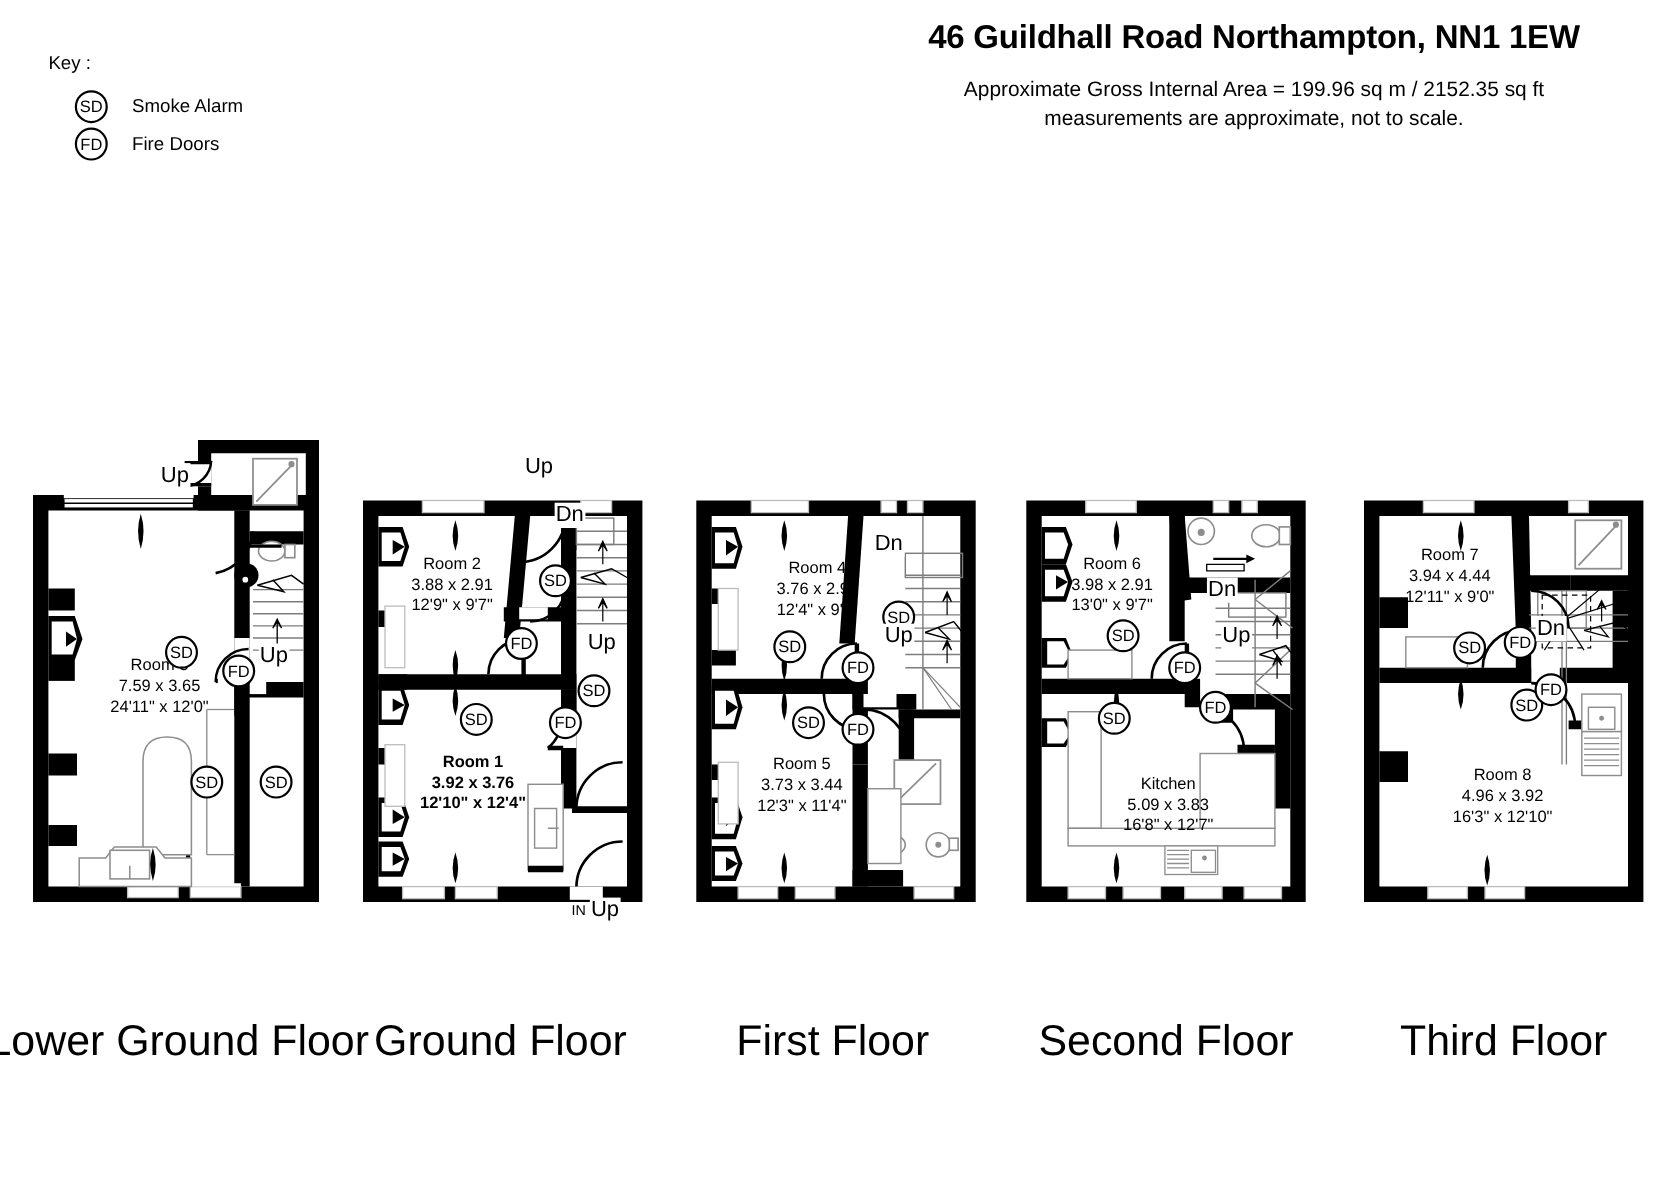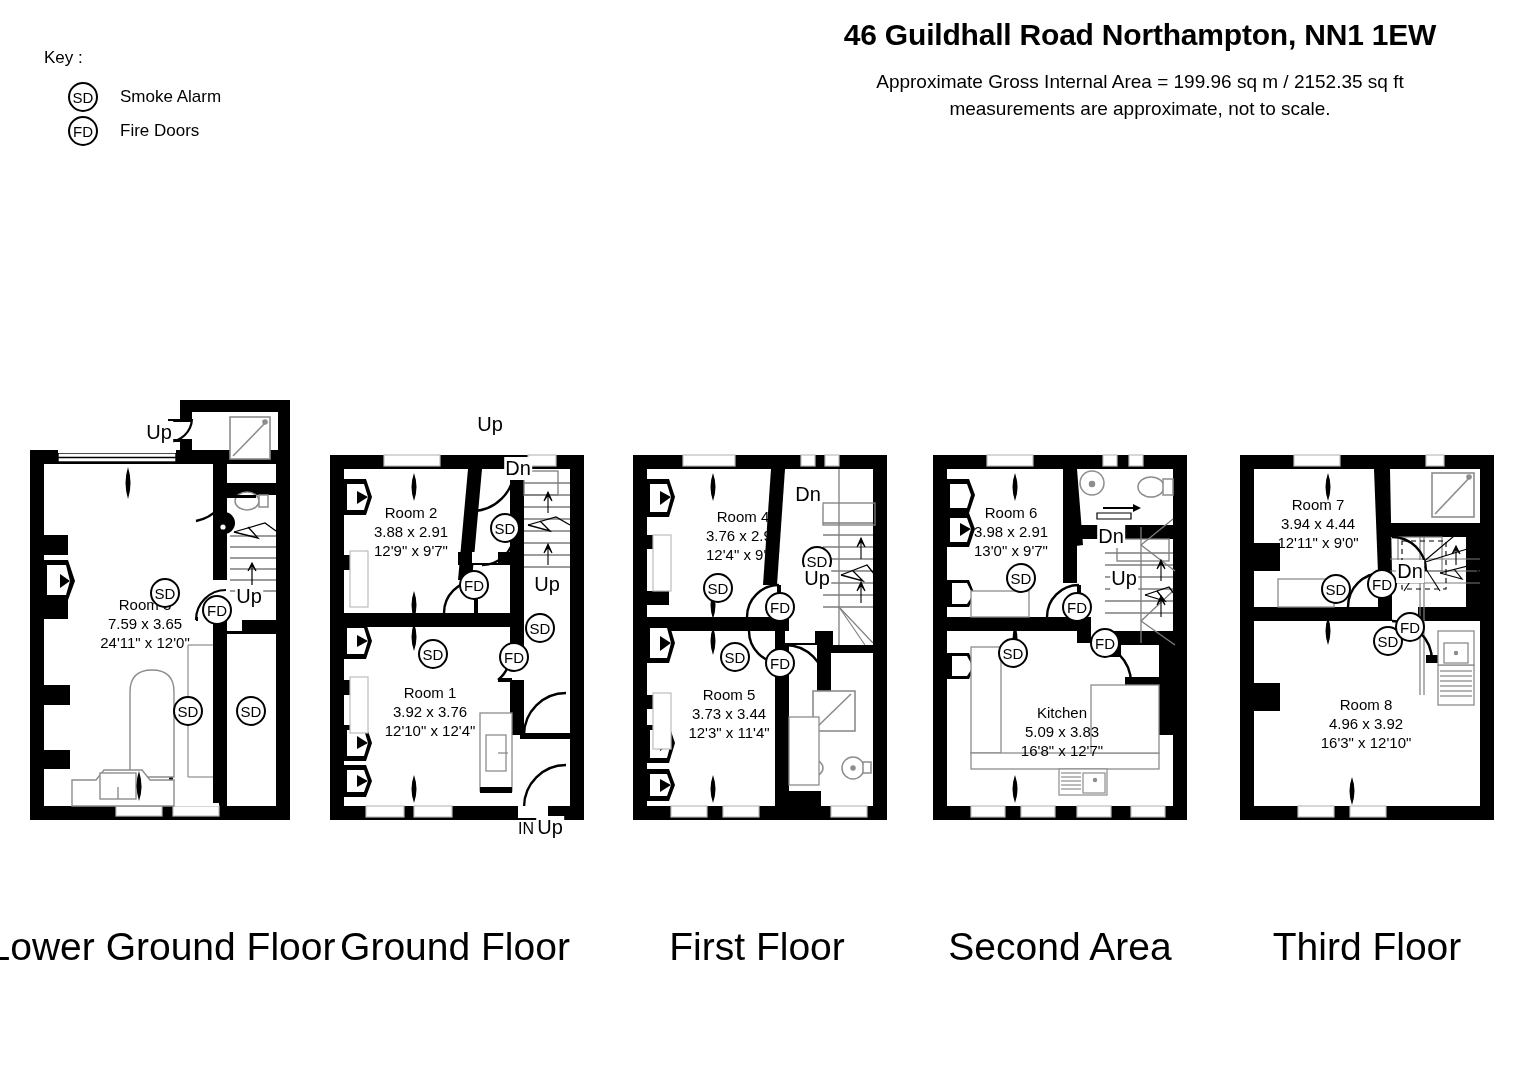--- a/index.html
+++ b/index.html
@@ -103,21 +103,21 @@
 
   
   .dirword {
     position: absolute;
     font-size: 20px;
     white-space: nowrap;
     transform: translateX(-50%);
     background: #fff;
     padding: 0 1px;
   }
-  .dirword.tiny { font-size: 16px; }
+  .dirword.tiny { font-size: 13px; }
 
   
   #captions { position: absolute; left: 0; top: 925px; width: 1526px; height: 60px; }
   .caption {
     position: absolute;
     top: 0;
     font-size: 39px;
     white-space: nowrap;
     transform: translateX(-50%);
   }
@@ -361,21 +361,21 @@
           </g>
           <path d="M158 392 H190 V398 H158 Z" fill="#000"></path>
         </g>
       </svg>
 
       <div class="rlabel" style="left:89px; top:108px;">
         <span class="ln">Room 2</span>
         <span class="ln">3.88 x 2.91</span>
         <span class="ln">12'9" x 9'7"</span>
       </div>
-      <div class="rlabel" style="left:108px; top:288px;">
+      <div class="rlabel" style="left:108px; top:288px;font-weight:bold;">
         <span class="ln">Room 1</span>
         <span class="ln">3.92 x 3.76</span>
         <span class="ln">12'10" x 12'4"</span>
       </div>
 
       <div class="mark" style="left:183px; top:133px;">SD</div>
       <div class="mark" style="left:218px; top:233px;">SD</div>
       <div class="mark" style="left:111px; top:259px;">SD</div>
       <div class="mark" style="left:152px; top:190px;">FD</div>
       <div class="mark" style="left:192px; top:262px;">FD</div>
@@ -742,17 +742,17 @@
 
       <div class="dirword" style="left:178px; top:165px;">Dn</div>
     </div>
 
   </div>
 
   <div id="captions">
     <div class="caption" style="left:162px">Lower Ground Floor</div>
     <div class="caption" style="left:455px">Ground Floor</div>
     <div class="caption" style="left:757px">First Floor</div>
-    <div class="caption" style="left:1060px">Second Area</div>
+    <div class="caption" style="left:1060px">Second Floor</div>
     <div class="caption" style="left:1367px">Third Floor</div>
   </div>
 
 </div>
 
 </body></html>

